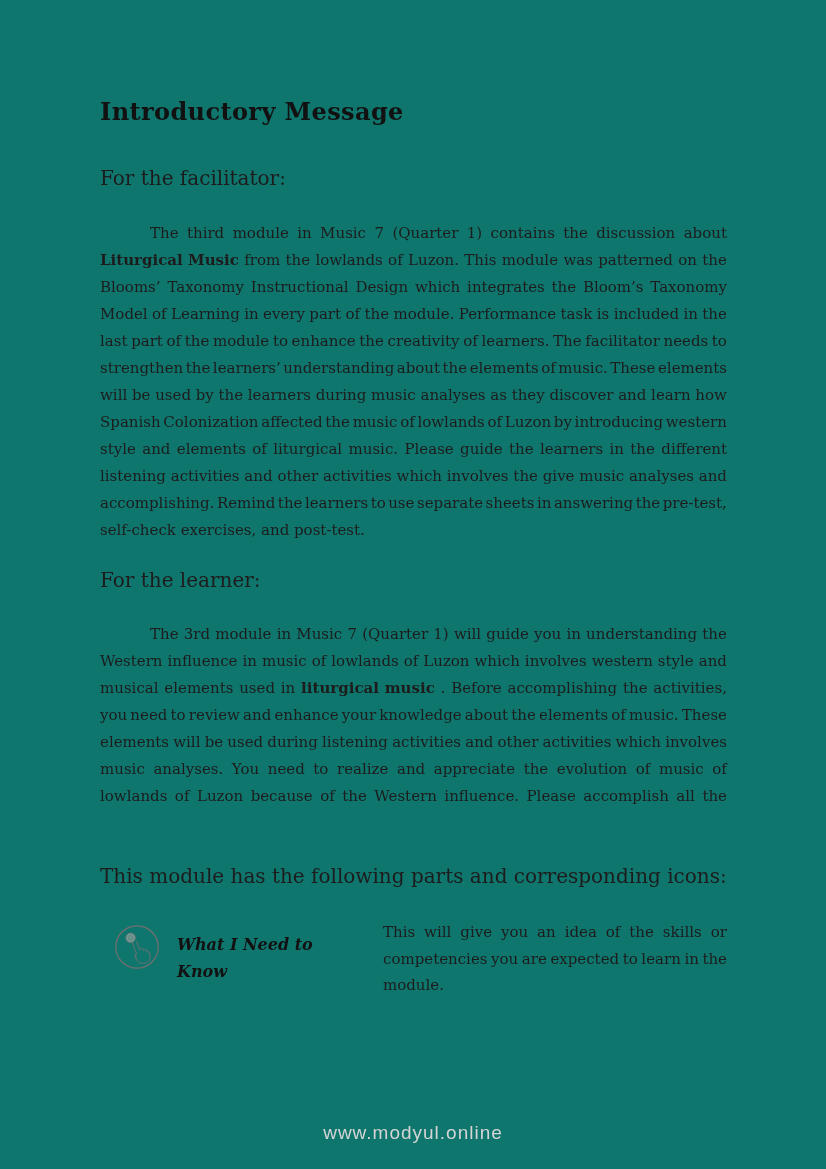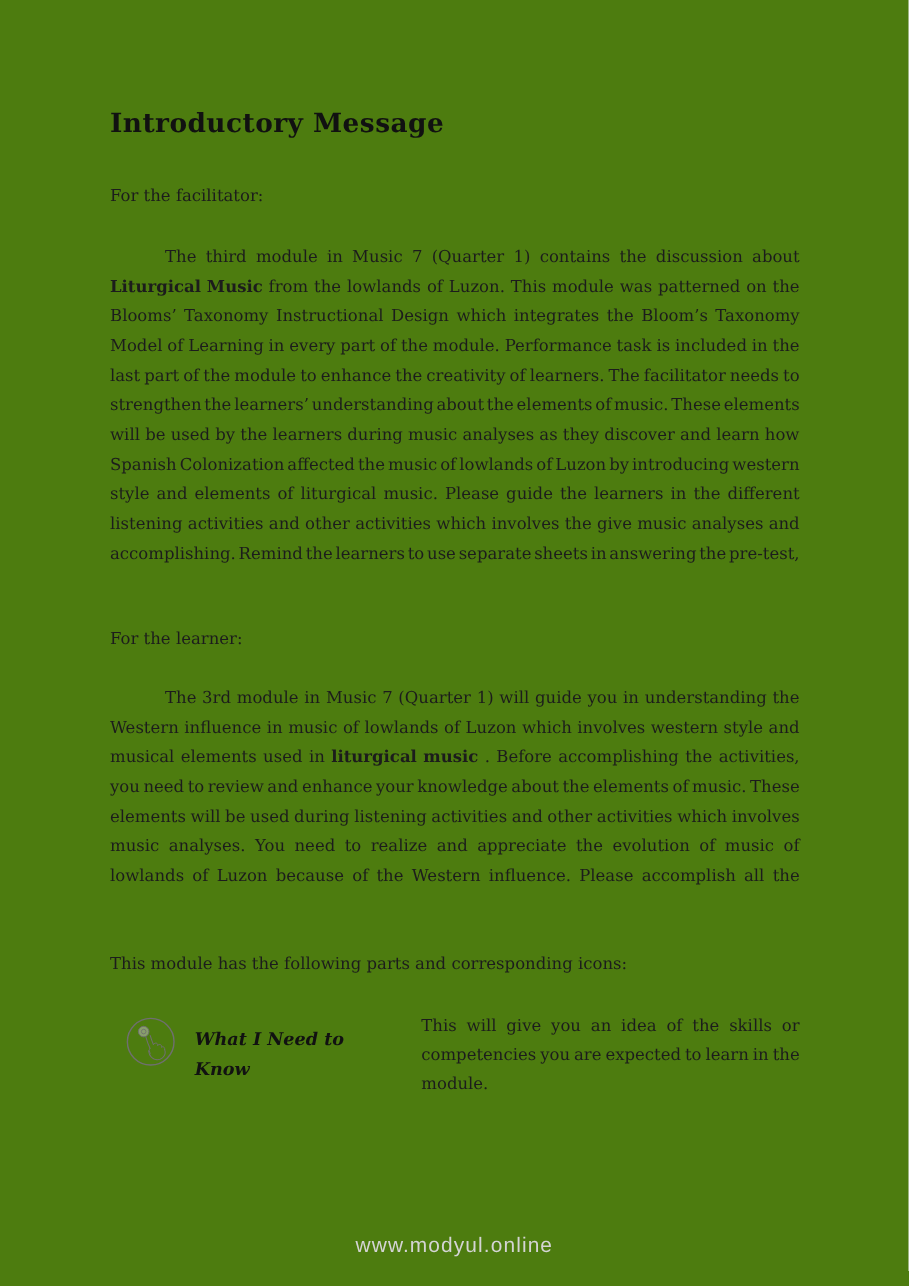--- a/index.html
+++ b/index.html
@@ -1,33 +1,33 @@
 <!DOCTYPE html>
 <html><head>
 <meta charset="utf-8">
 <style>
   html,body{margin:0;padding:0;background:#e8e8e8;}
   .page{
     position:relative;
     width:826px;height:1169px;
     margin:0 auto;
-    background:#4d7c0f;
+    background:#0f766e;
     font-family:"DejaVu Serif","Liberation Serif",serif;
     color:#1c1c1c;
     overflow:hidden;
   }
   .abs{position:absolute;}
   .doc-title{
     left:100px;top:97px;width:627px;
     font-size:24px;font-weight:bold;letter-spacing:0.4px;
     color:#111;
   }
   .section-heading{
     left:100px;width:627px;
-    font-size:15px;line-height:27px;
+    font-size:20px;line-height:27px;
   }
   .h-facilitator{top:165px;}
   .h-learner{top:567px;}
   .h-parts{top:863px;}
   .para{left:100px;width:627px;font-size:15px;}
   .para-1{top:220px;}
   .para-2{top:621px;}
   .line{height:27px;line-height:27px;}
   .just{display:flex;justify-content:space-between;}
   .indent{padding-left:50px;}
@@ -216,20 +216,21 @@
         <span>learners</span>
         <span>to</span>
         <span>use</span>
         <span>separate</span>
         <span>sheets</span>
         <span>in</span>
         <span>answering</span>
         <span>the</span>
         <span>pre-test,</span>
       </div>
+      <div class="line"><span>self-check exercises, and post-test.</span></div>
     </div>
 
   <div class="abs section-heading h-learner">For the learner:</div>
 
   <div class="abs para para-2">
       <div class="line just indent">
         <span>The</span>
         <span>3rd</span>
         <span>module</span>
         <span>in</span>

